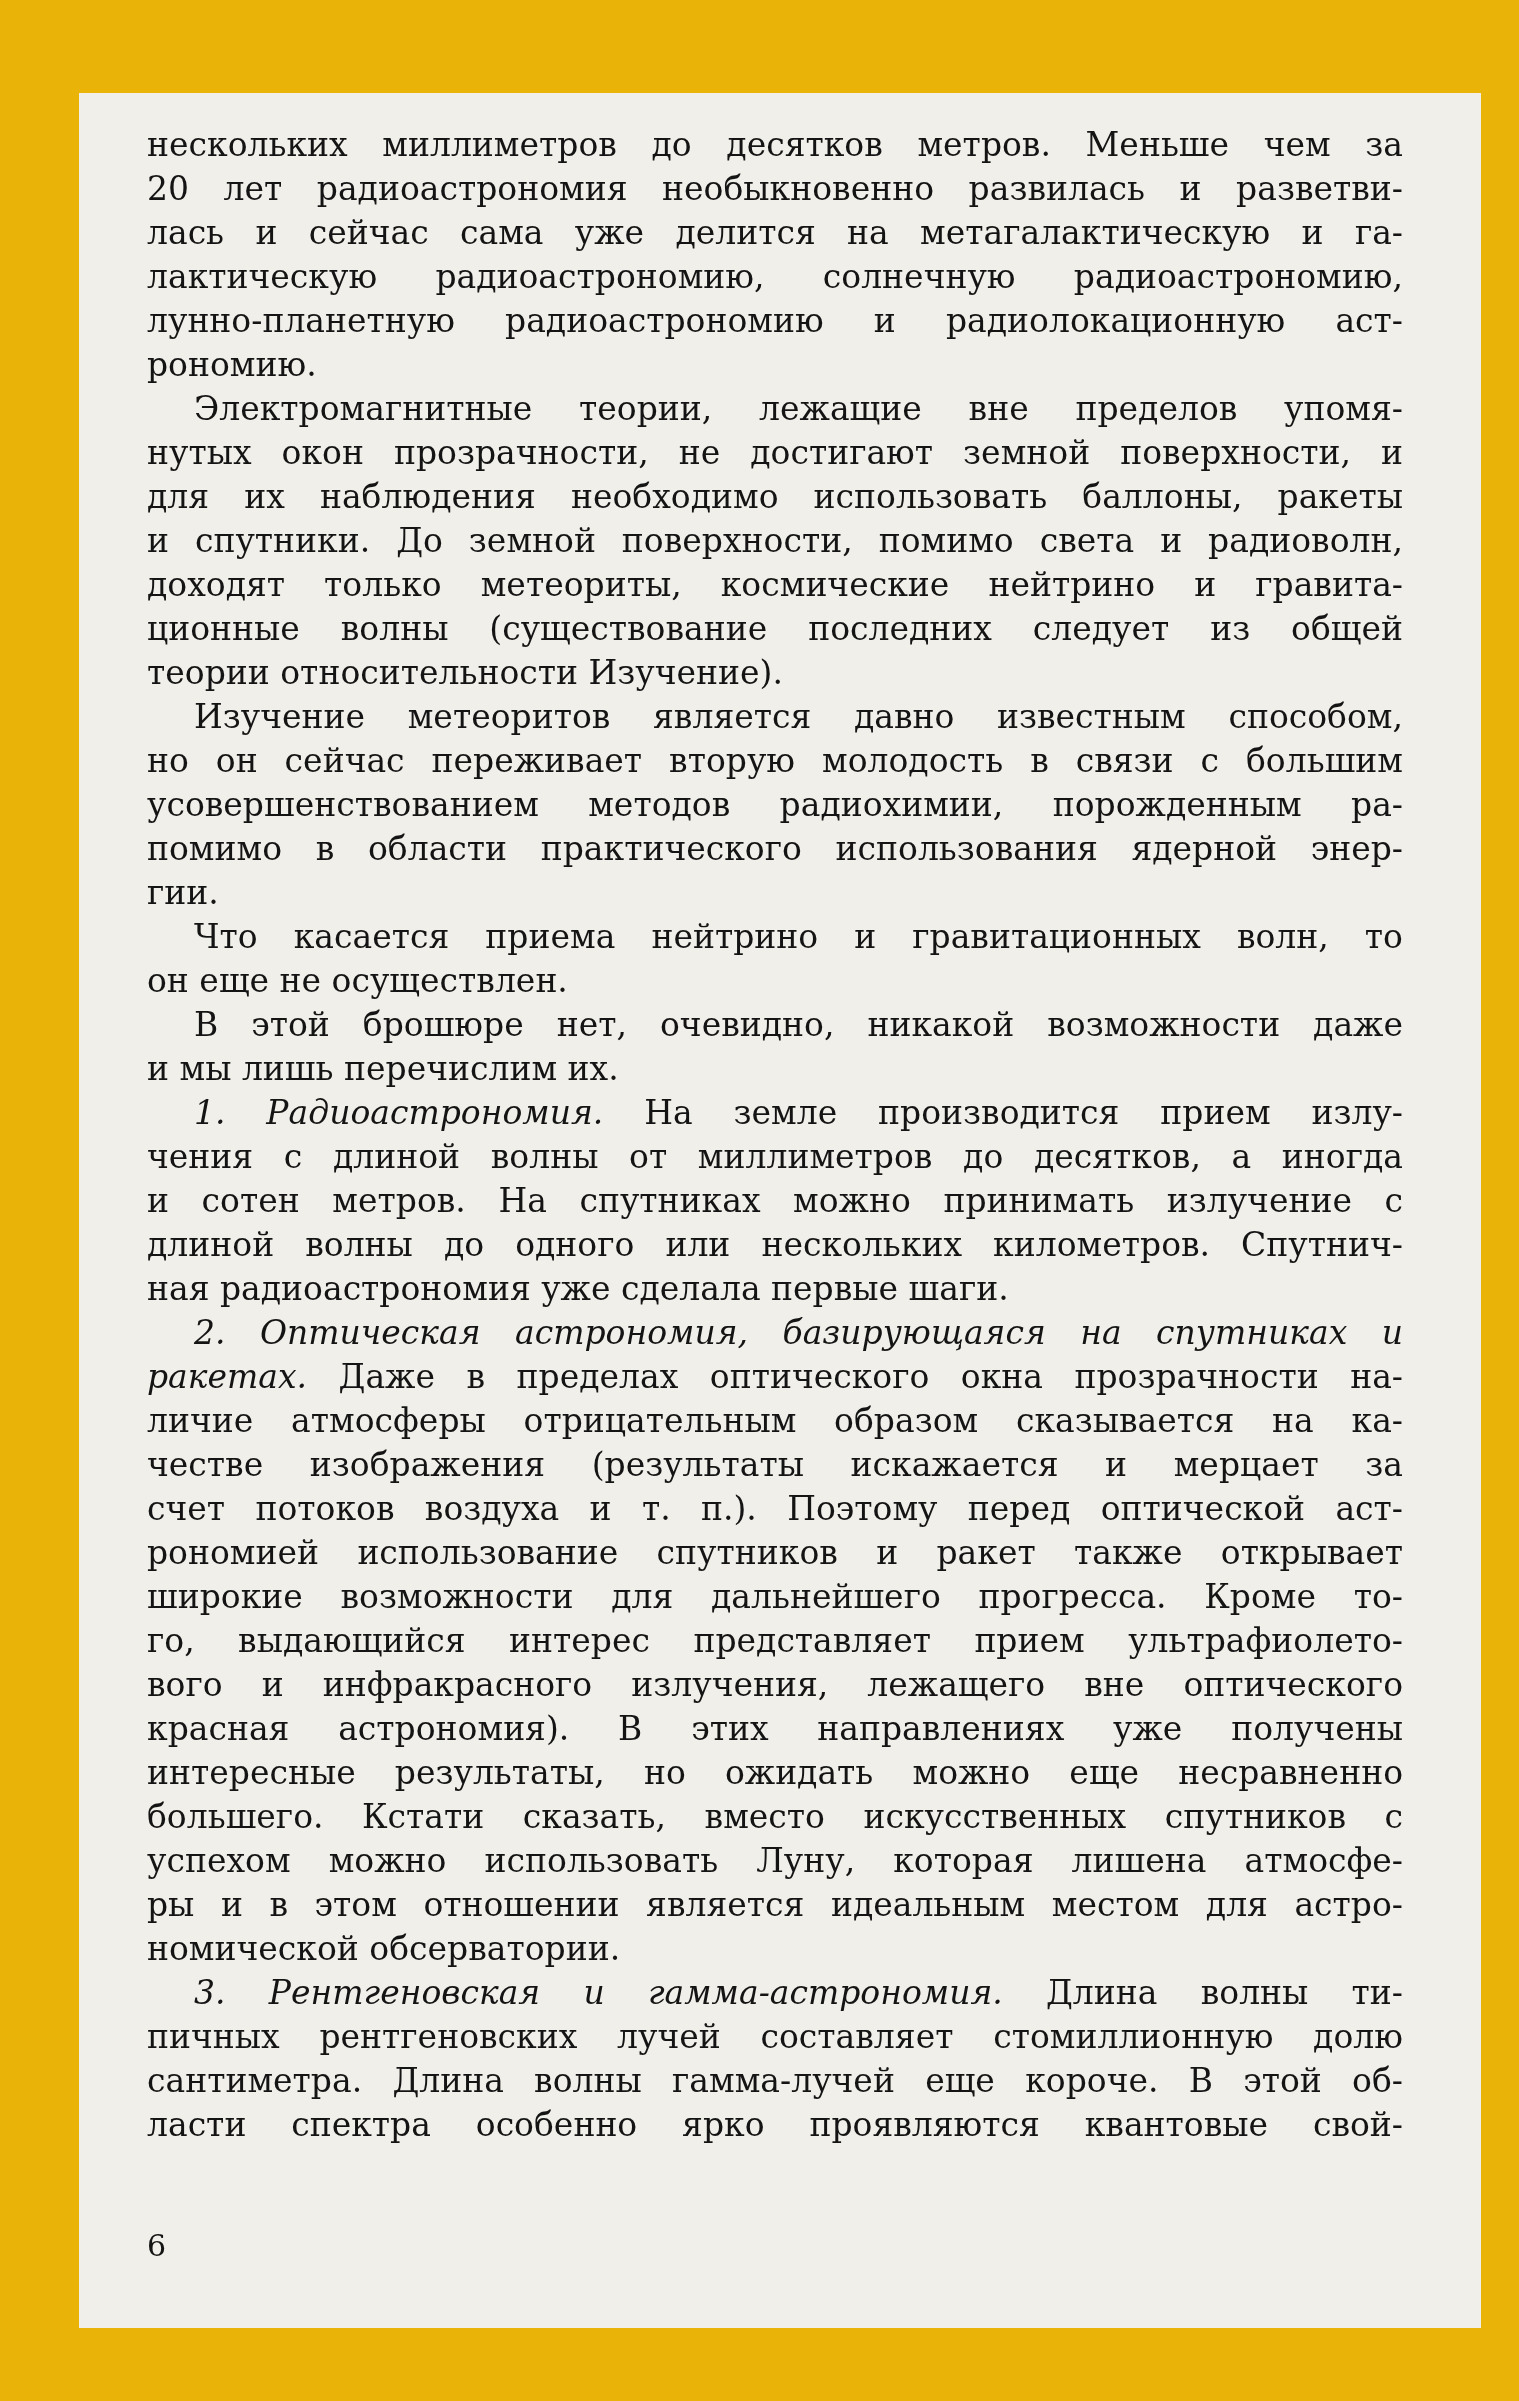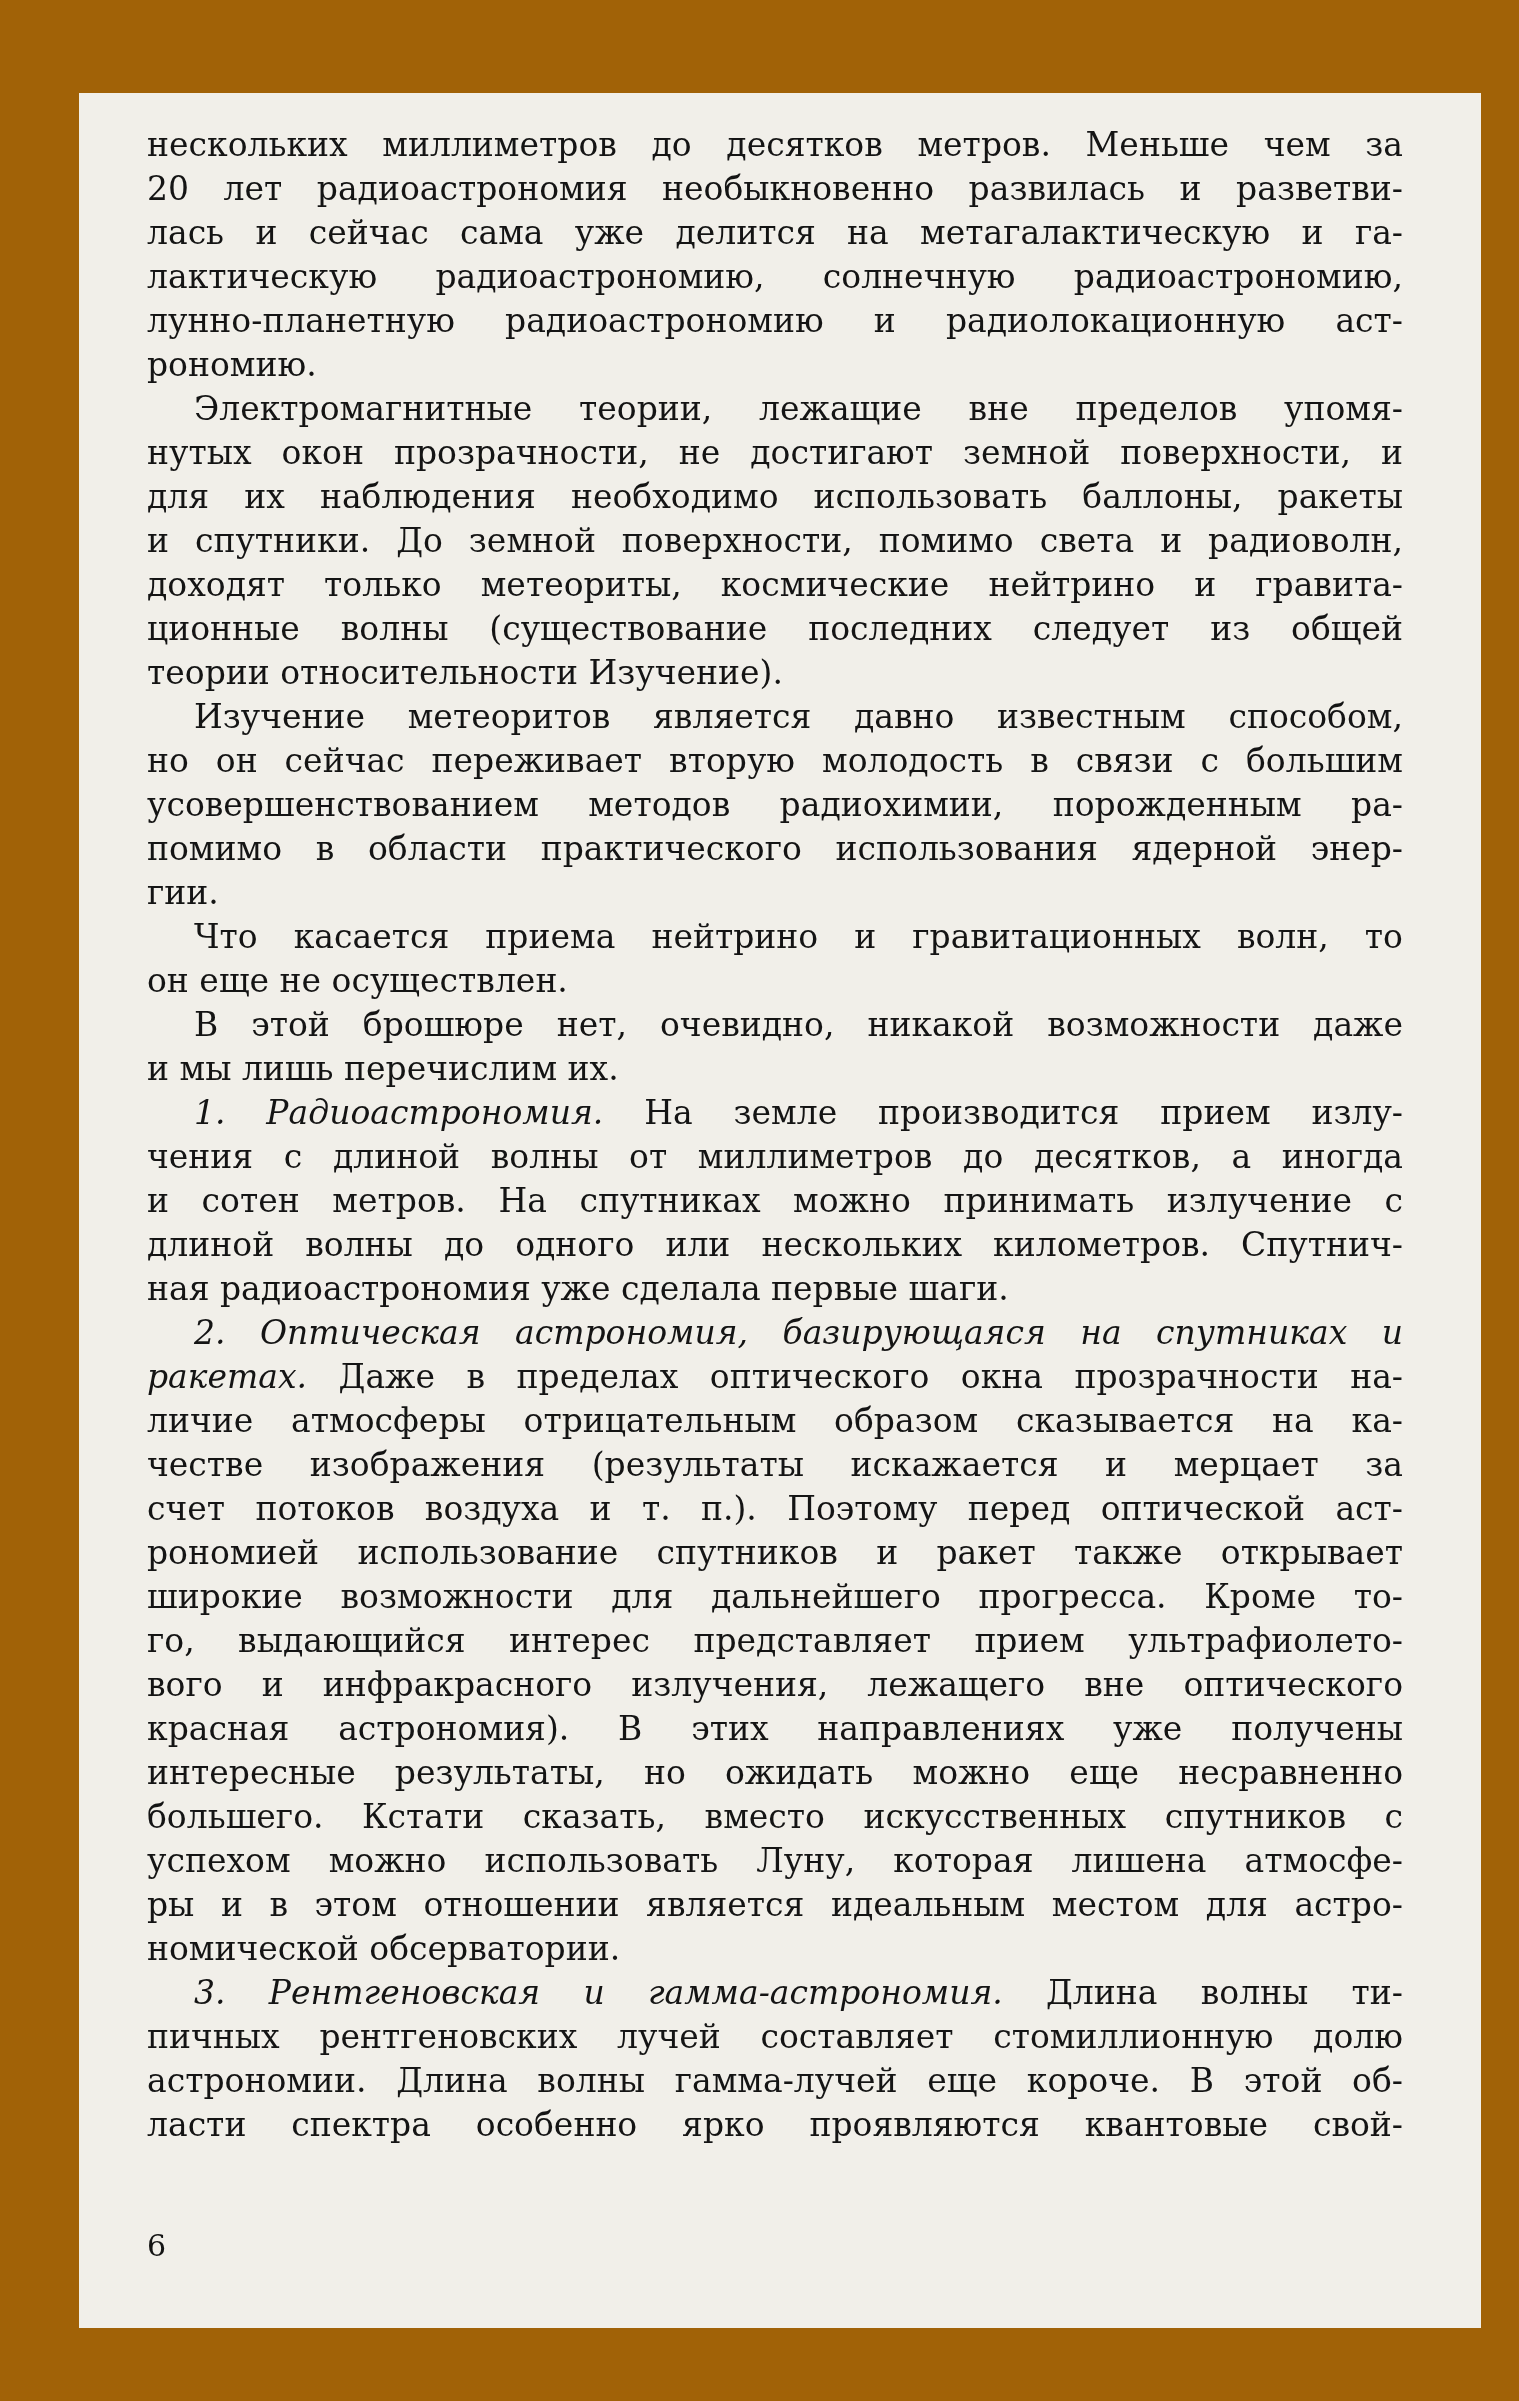--- a/index.html
+++ b/index.html
@@ -5,21 +5,21 @@
 <style>
   html, body {
     margin: 0; padding: 0;
     width: 1519px; height: 2401px;
     background: #000;
     overflow: hidden;
   }
   .scan-frame {
     position: absolute; inset: 0;
     width: 1519px; height: 2401px;
-    background: #a16207;
+    background: #eab308;
   }
   .page {
     position: absolute;
     left: 79px; top: 93px;
     width: 1402px; height: 2235px;
     background: #f1efe9;
   }
   .page-text {
     position: absolute;
     left: 68px; top: 30px;
@@ -94,19 +94,19 @@
         <div class="line"><span>го, выдающийся интерес представляет прием ультрафиолето-</span></div>
         <div class="line"><span>вого и инфракрасного излучения, лежащего вне оптического</span></div>
         <div class="line"><span>красная астрономия). В этих направлениях уже получены</span></div>
         <div class="line"><span>интересные результаты, но ожидать можно еще несравненно</span></div>
         <div class="line"><span>большего. Кстати сказать, вместо искусственных спутников с</span></div>
         <div class="line"><span>успехом можно использовать Луну, которая лишена атмосфе-</span></div>
         <div class="line"><span>ры и в этом отношении является идеальным местом для астро-</span></div>
         <div class="line left"><span>номической обсерватории.</span></div>
         <div class="line indent"><span class="it">3. Рентгеновская и гамма-астрономия.</span><span> Длина волны ти-</span></div>
         <div class="line"><span>пичных рентгеновских лучей составляет стомиллионную долю</span></div>
-        <div class="line"><span>астрономии. Длина волны гамма-лучей еще короче. В этой об-</span></div>
+        <div class="line"><span>сантиметра. Длина волны гамма-лучей еще короче. В этой об-</span></div>
         <div class="line"><span>ласти спектра особенно ярко проявляются квантовые свой-</span></div>
       </div>
     <div class="page-number">6</div>
   </div>
 </div>
 
 
 </body></html>

